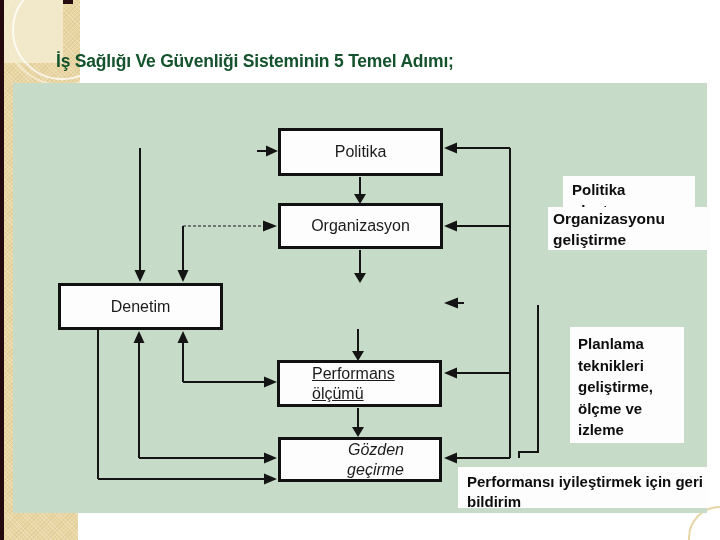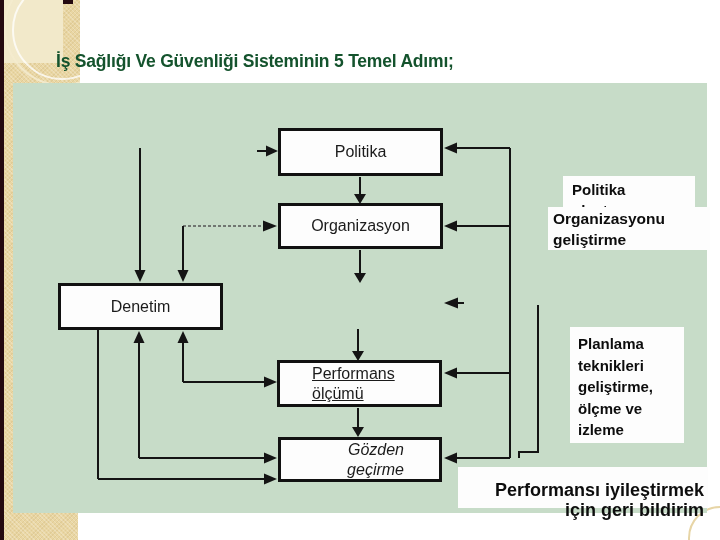--- a/index.html
+++ b/index.html
@@ -50,21 +50,21 @@
   .wrapB{display:block;max-width:112px;text-decoration:underline;}
   .wrapC{display:block;max-width:88px;margin:4px auto;font-style:italic;}
   
   .slabel{
     position:absolute;background:#fdfdfd;color:#0d0d0d;font-weight:bold;z-index:4;
     box-sizing:border-box;
   }
   .l-politika{left:563px;top:128px;width:132px;height:45px;padding:3px 6px 0 9px;font-size:15px;line-height:21px;margin-top:48px;}
   .l-organizasyon{left:548px;top:207px;width:162px;height:43px;padding:1px 4px 0 5px;font-size:15.5px;line-height:21px;}
   .l-planlama{left:570px;top:327px;width:114px;height:116px;padding:6px 4px 0 8px;font-size:15px;line-height:21.5px;}
-  .l-geri{left:458px;top:467px;width:250px;height:41px;padding:13px 4px 0 9px;font-size:18px;line-height:20px;text-align:right;}
+  .l-geri{left:458px;top:467px;width:250px;height:41px;padding:5px 4px 0 9px;font-size:15px;line-height:20px;}
 </style>
 </head>
 <body>
 
 <div class="slide">
 
   <div class="left-bar beige"></div>
   <div class="topleft-block beige">
     <div class="topleft-clip">
       <div class="corner-square"></div>

